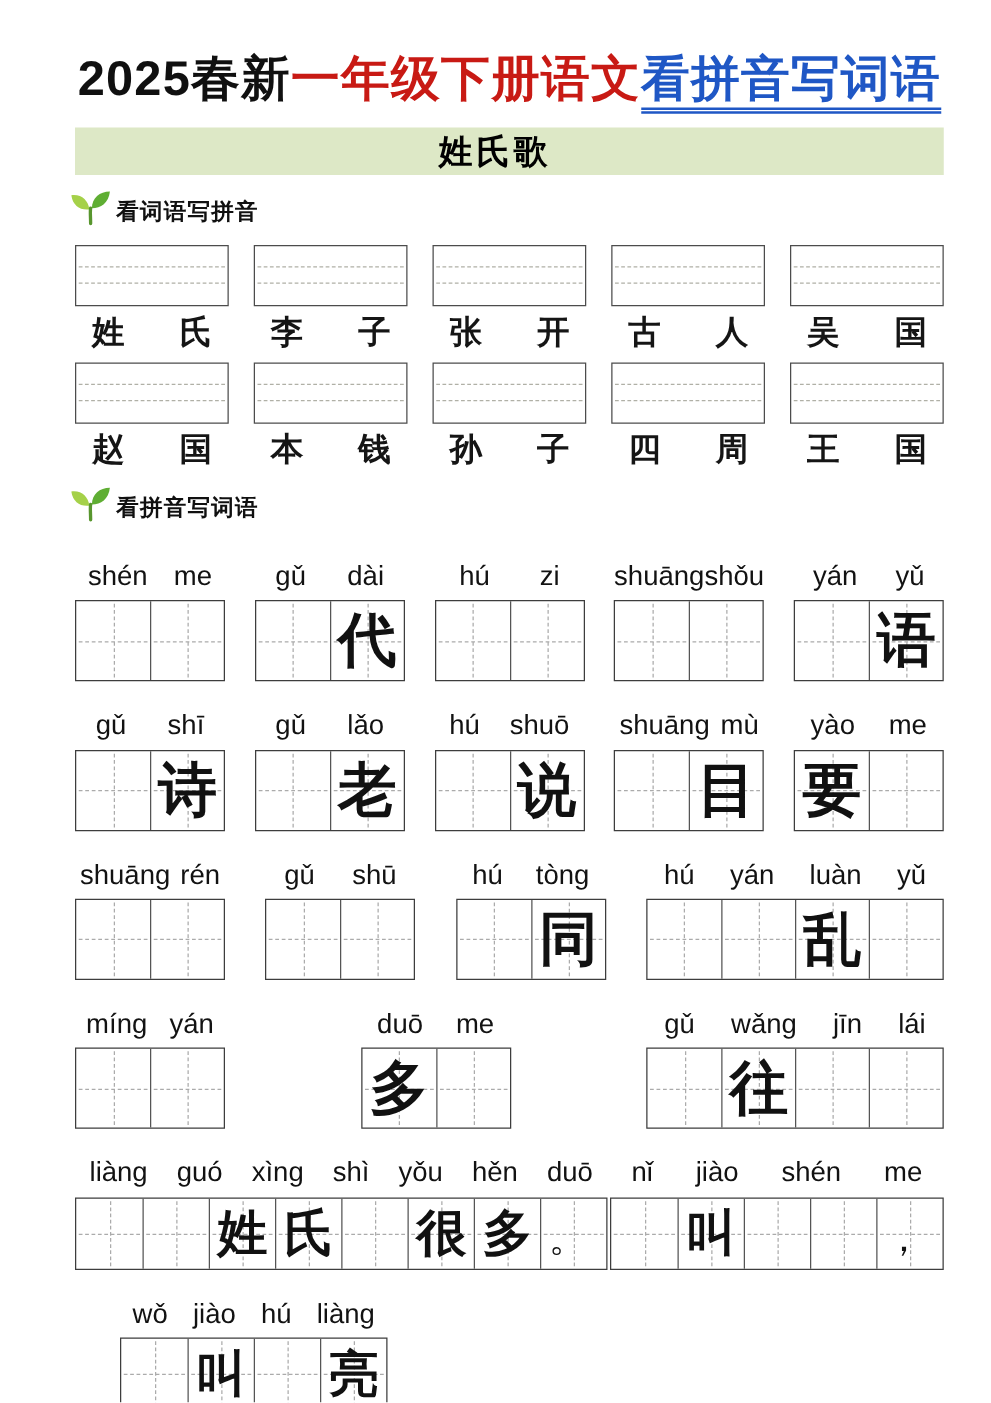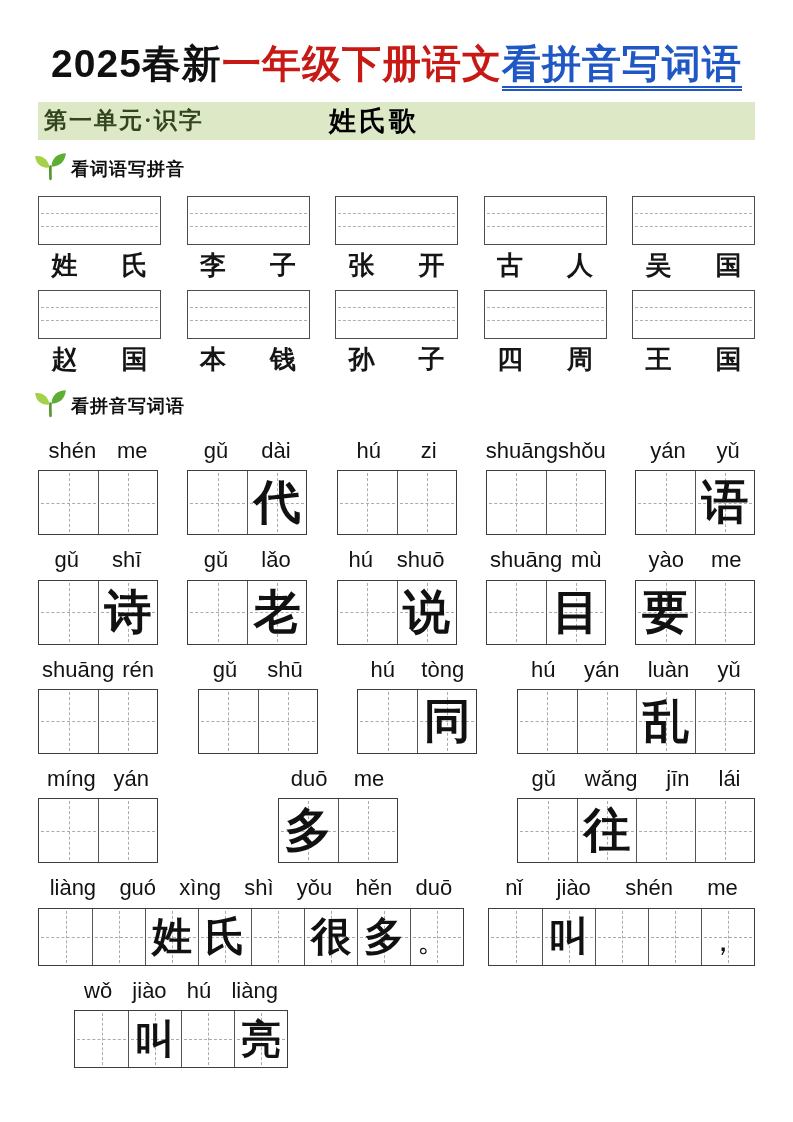--- a/index.html
+++ b/index.html
@@ -1,18 +1,18 @@
 <!DOCTYPE html>
 <html><head>
 <meta charset="utf-8">
 <style>
   html,body{margin:0;padding:0;background:#fff;}
   .page{
     position:relative;width:793px;height:1122px;background:#ffffff;overflow:hidden;
-    box-sizing:border-box;padding:40px 38px 0 38px;
+    box-sizing:border-box;padding:40px 38px 0 60px;
     font-family:"Liberation Sans","DejaVu Sans",sans-serif;
   }
   
   .title{text-align:center;font-weight:800;font-size:39px;letter-spacing:1px;white-space:nowrap;line-height:1.25;}
   .t1{color:#101010;}
   .t2{color:var(--title-red,#c81a14);}
   .t3{color:var(--title-blue,#1f57c5);border-bottom:5px double var(--title-blue,#1f57c5);padding-bottom:1px;}
   
   .banner{margin-top:13px;background:var(--banner-bg,#dde8c6);height:38px;display:flex;align-items:center;position:relative;}
   .unit{font-weight:700;font-size:23px;color:var(--banner-text,#33451d);padding-left:6px;
@@ -25,21 +25,21 @@
   .sprout{width:37px;height:37px;margin:-4px 0 0 -6px;flex:0 0 auto;}
   
   .prow{display:flex;justify-content:space-between;margin-top:7px;}
   .pcol{display:flex;flex-direction:column;align-items:center;}
   .pbox{width:123px;height:49px;border:1.6px solid #4c4c4c;position:relative;background:#fff;box-sizing:border-box;}
   .pbox::before{content:"";position:absolute;left:2px;right:2px;top:34%;border-top:1.4px dashed #b0b0a6;}
   .pbox::after{content:"";position:absolute;left:2px;right:2px;top:62%;border-top:1.4px dashed #b0b0a6;}
   .word{margin-top:4px;display:flex;gap:44px;font-family:"Liberation Serif","DejaVu Serif",serif;
         font-size:26px;color:#151515;height:34px;align-items:center;font-weight:600;}
   
-  .hrow{display:flex;justify-content:space-between;align-items:flex-start;margin-top:12px;}
+  .hrow{display:flex;justify-content:space-between;align-items:flex-start;margin-top:22px;}
   .hrow.indent{justify-content:flex-start;padding-left:36px;}
   .group{display:flex;flex-direction:column;align-items:center;}
   .plabel{align-self:stretch;display:flex;justify-content:space-around;font-size:22px;color:#121212;
           margin-bottom:6px;white-space:nowrap;line-height:1.2;}
   .syl{display:inline-block;}
   .grid{display:flex;border:1.8px solid #3d3d3d;background:#fff;}
   .cell{position:relative;width:59px;height:63px;box-sizing:border-box;border-left:1px solid #555;}
   .cell:first-child{border-left:none;}
   .cell::before{content:"";position:absolute;left:2px;right:2px;top:50%;border-top:1px dashed #ababab;}
   .cell::after{content:"";position:absolute;top:2px;bottom:2px;left:50%;border-left:1px dashed #ababab;}
@@ -52,21 +52,20 @@
 </head>
 <body>
 
 <div class="page" style="--title-red: #c81a14; --title-blue: #1f57c5; --banner-bg: #dde8c6; --banner-text: #33451d;">
 
   <div class="title">
     <span class="t1">2025春新</span><span class="t2">一年级下册语文</span><span class="t3">看拼音写词语</span>
   </div>
 
   <div class="banner">
-    <span class="unit">第一单元·识字</span>
     <span class="lesson">姓氏歌</span>
   </div>
 
   <div class="sec-head">
     <svg class="sprout" viewBox="0 0 36 36" aria-hidden="true">
       <path d="M17 19C10 20 4 16 3 8c8-1 13 4 14 11z" fill="#a5d149"></path>
       <path d="M19 18c0-8 6-13 14-13-1 9-7 13-14 13z" fill="#5fae33"></path>
       <path d="M18 30c0-5-.5-9 0-12" stroke="#58962e" stroke-width="2.6" fill="none" stroke-linecap="round"></path>
     </svg>
     <span class="label">看词语写拼音</span>

